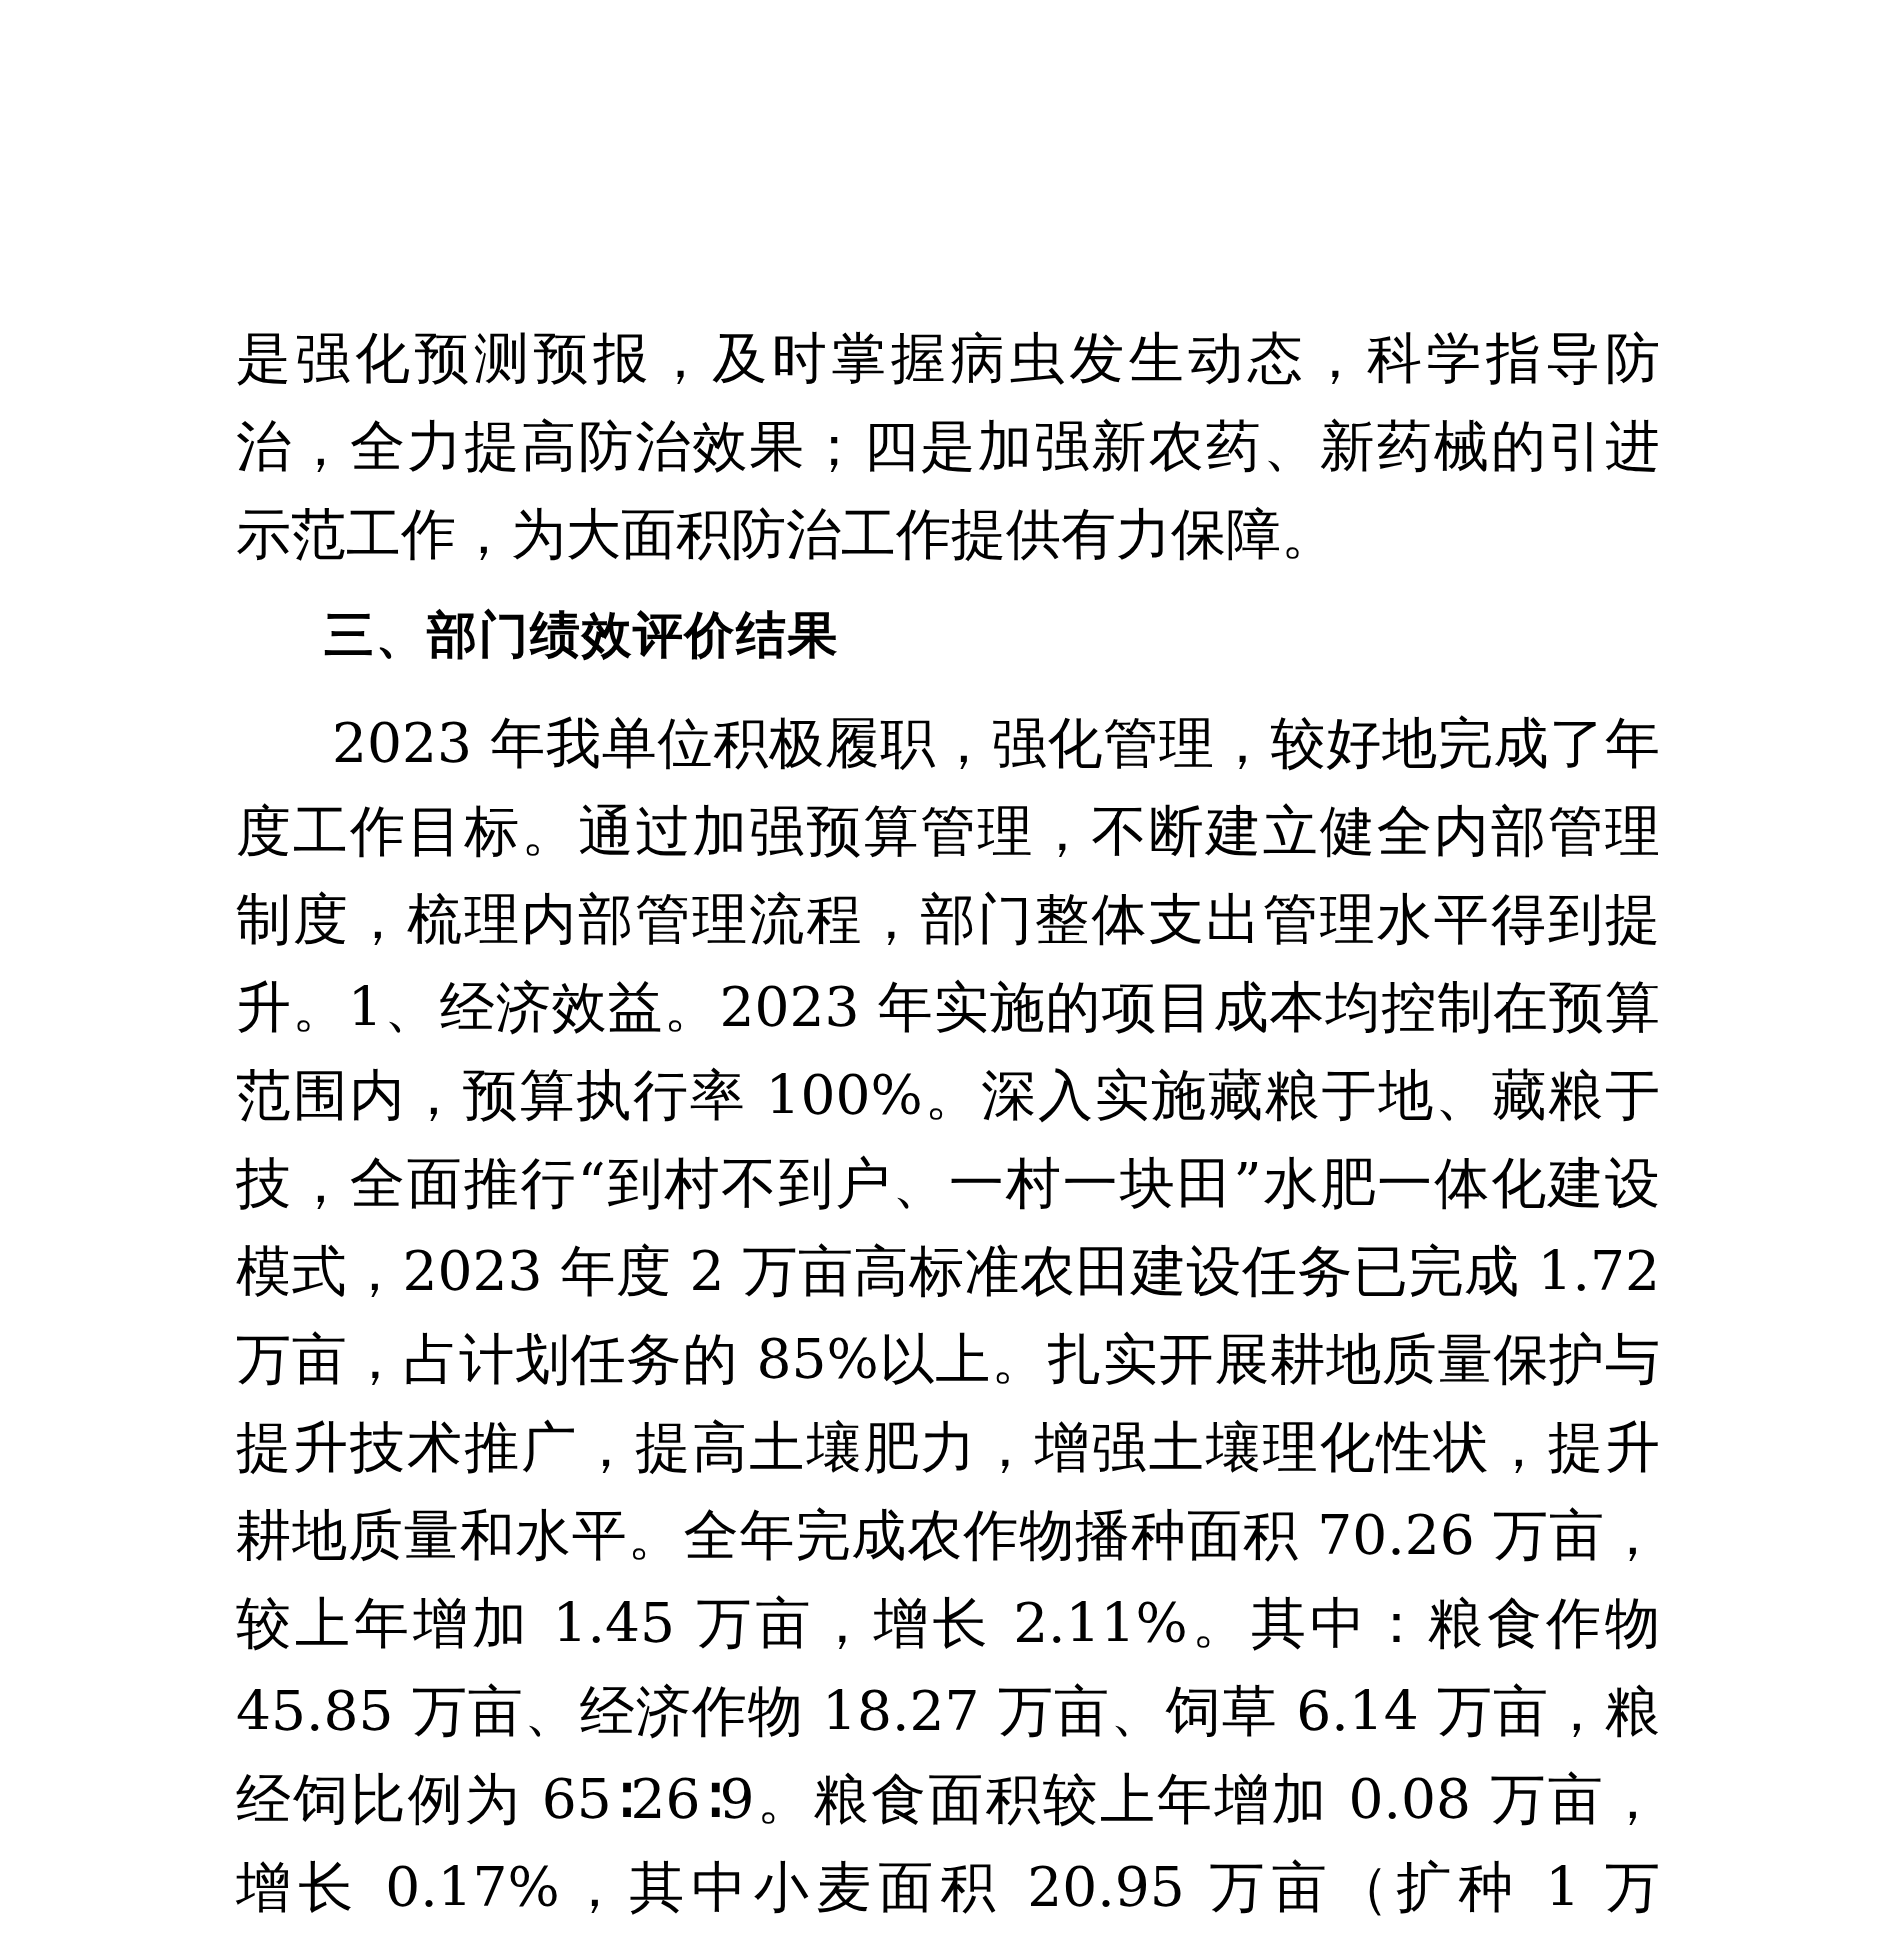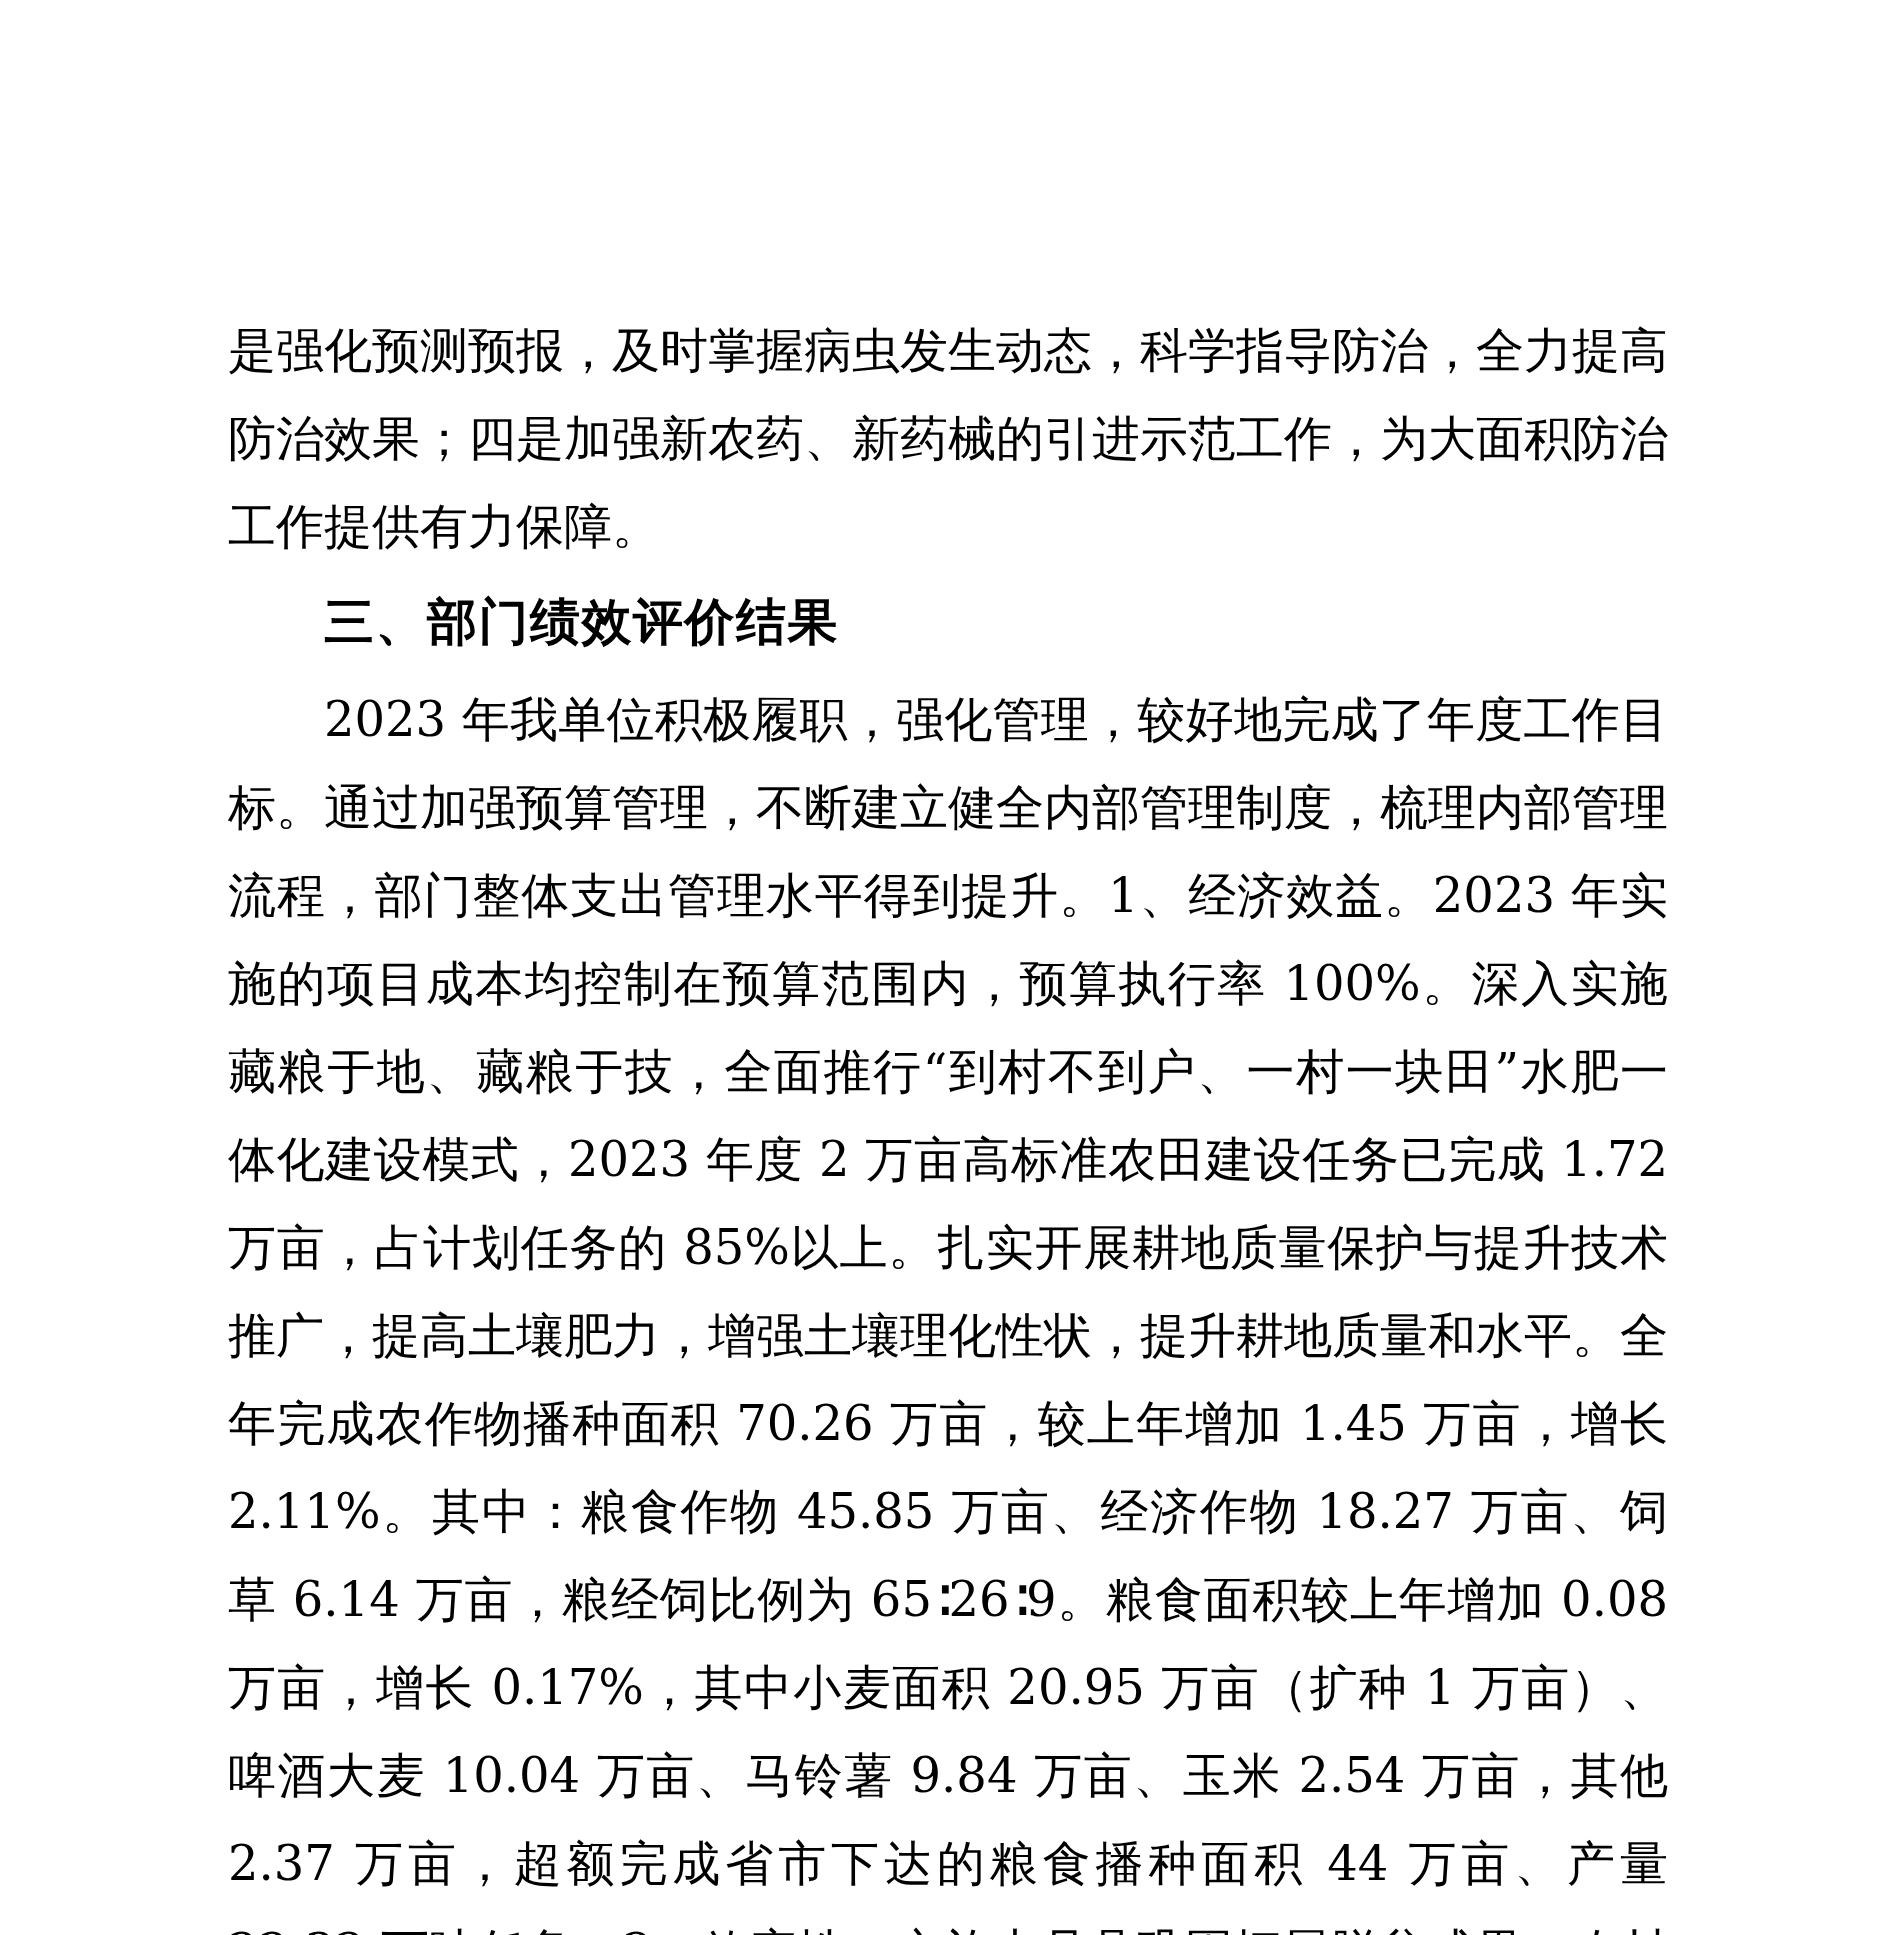--- a/index.html
+++ b/index.html
@@ -24,38 +24,38 @@
     height: 2453px;
     background: #ffffff;
   }
   .content {
     position: absolute;
     left: 228px;
     top: 306px;
     width: 1440px;
   }
   .para {
-    font-size: 48px;
+    font-size: 55px;
     line-height: 88px;
     letter-spacing: 0px;
     text-align: justify;
     text-justify: inter-ideograph;
-    margin: 0;
+    margin: 8px;
     font-family: "DejaVu Serif", "Liberation Serif", serif;
   }
   .para.indent {
     text-indent: 96px;
   }
   .heading {
     font-size: 50px;
     line-height: 91px;
     font-weight: bold;
     margin: 0;
     text-indent: 96px;
-    font-family: Liberation Sans, sans-serif;
+    font-family: Liberation Mono, monospace;
     letter-spacing: 1.5px;
   }
   .block-gap-small {
     height: 7px;
   }
 </style>
 </head>
 <body>
 
 <div class="page">

